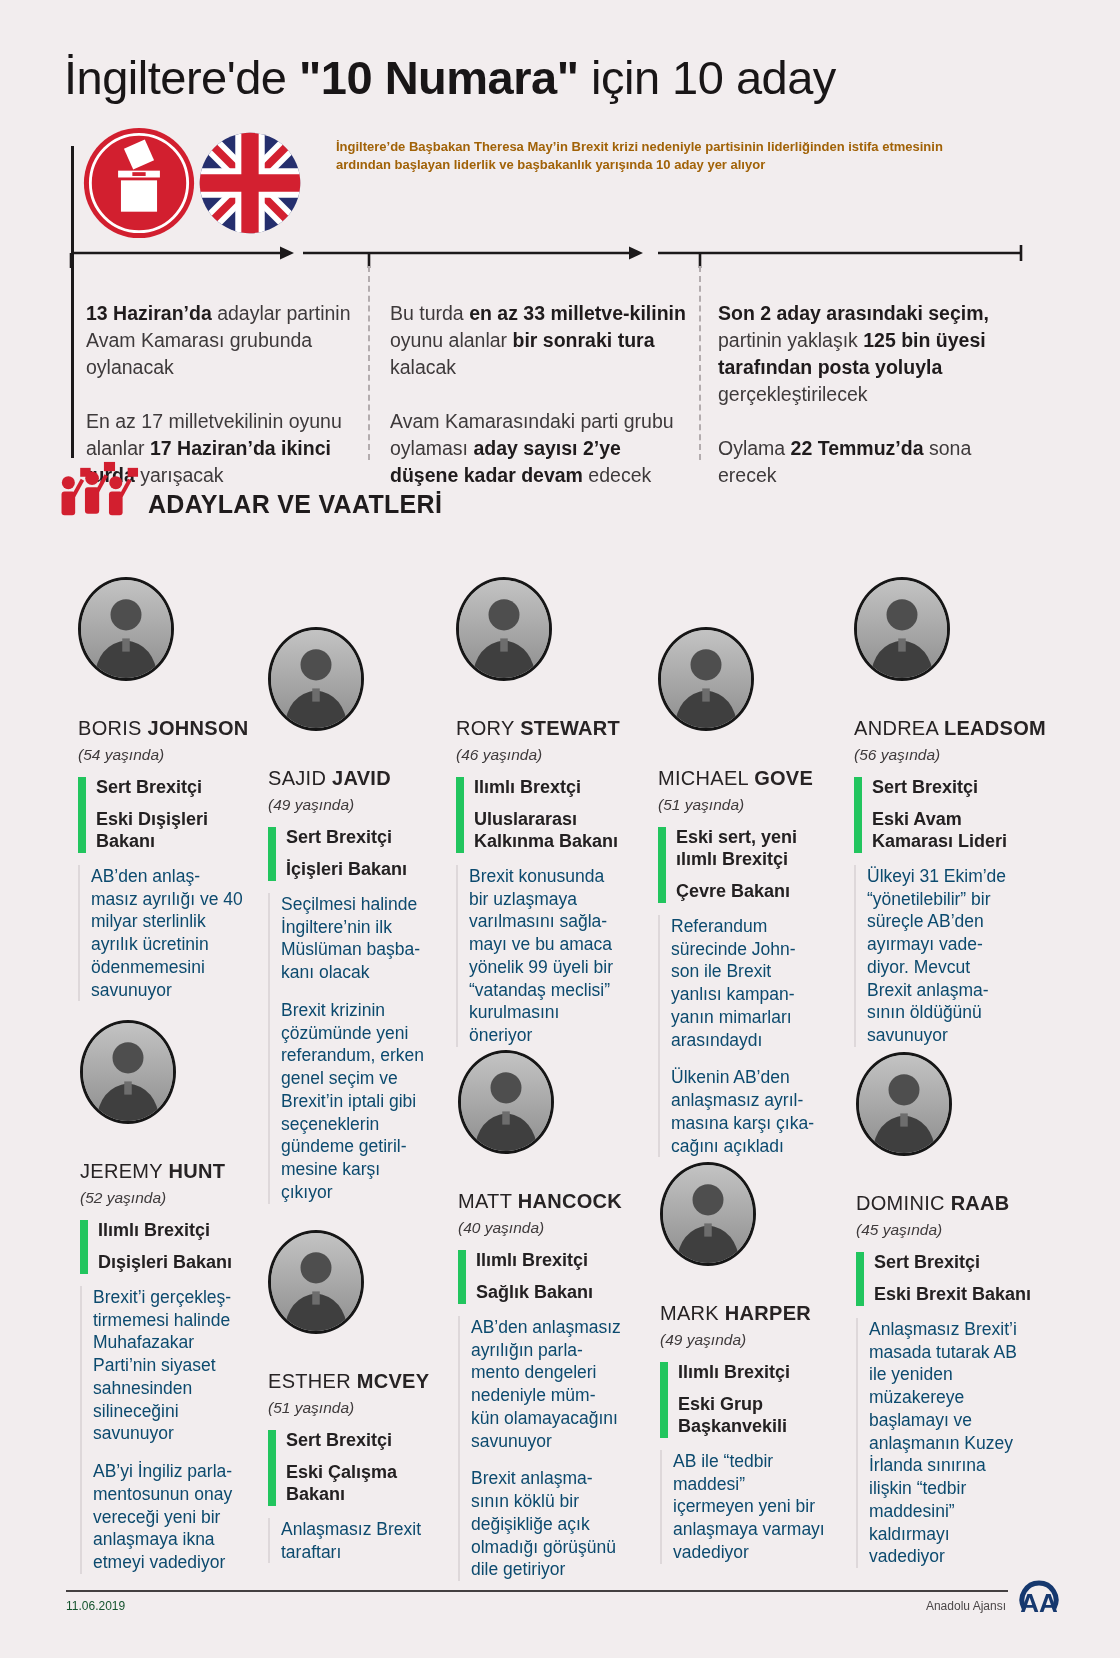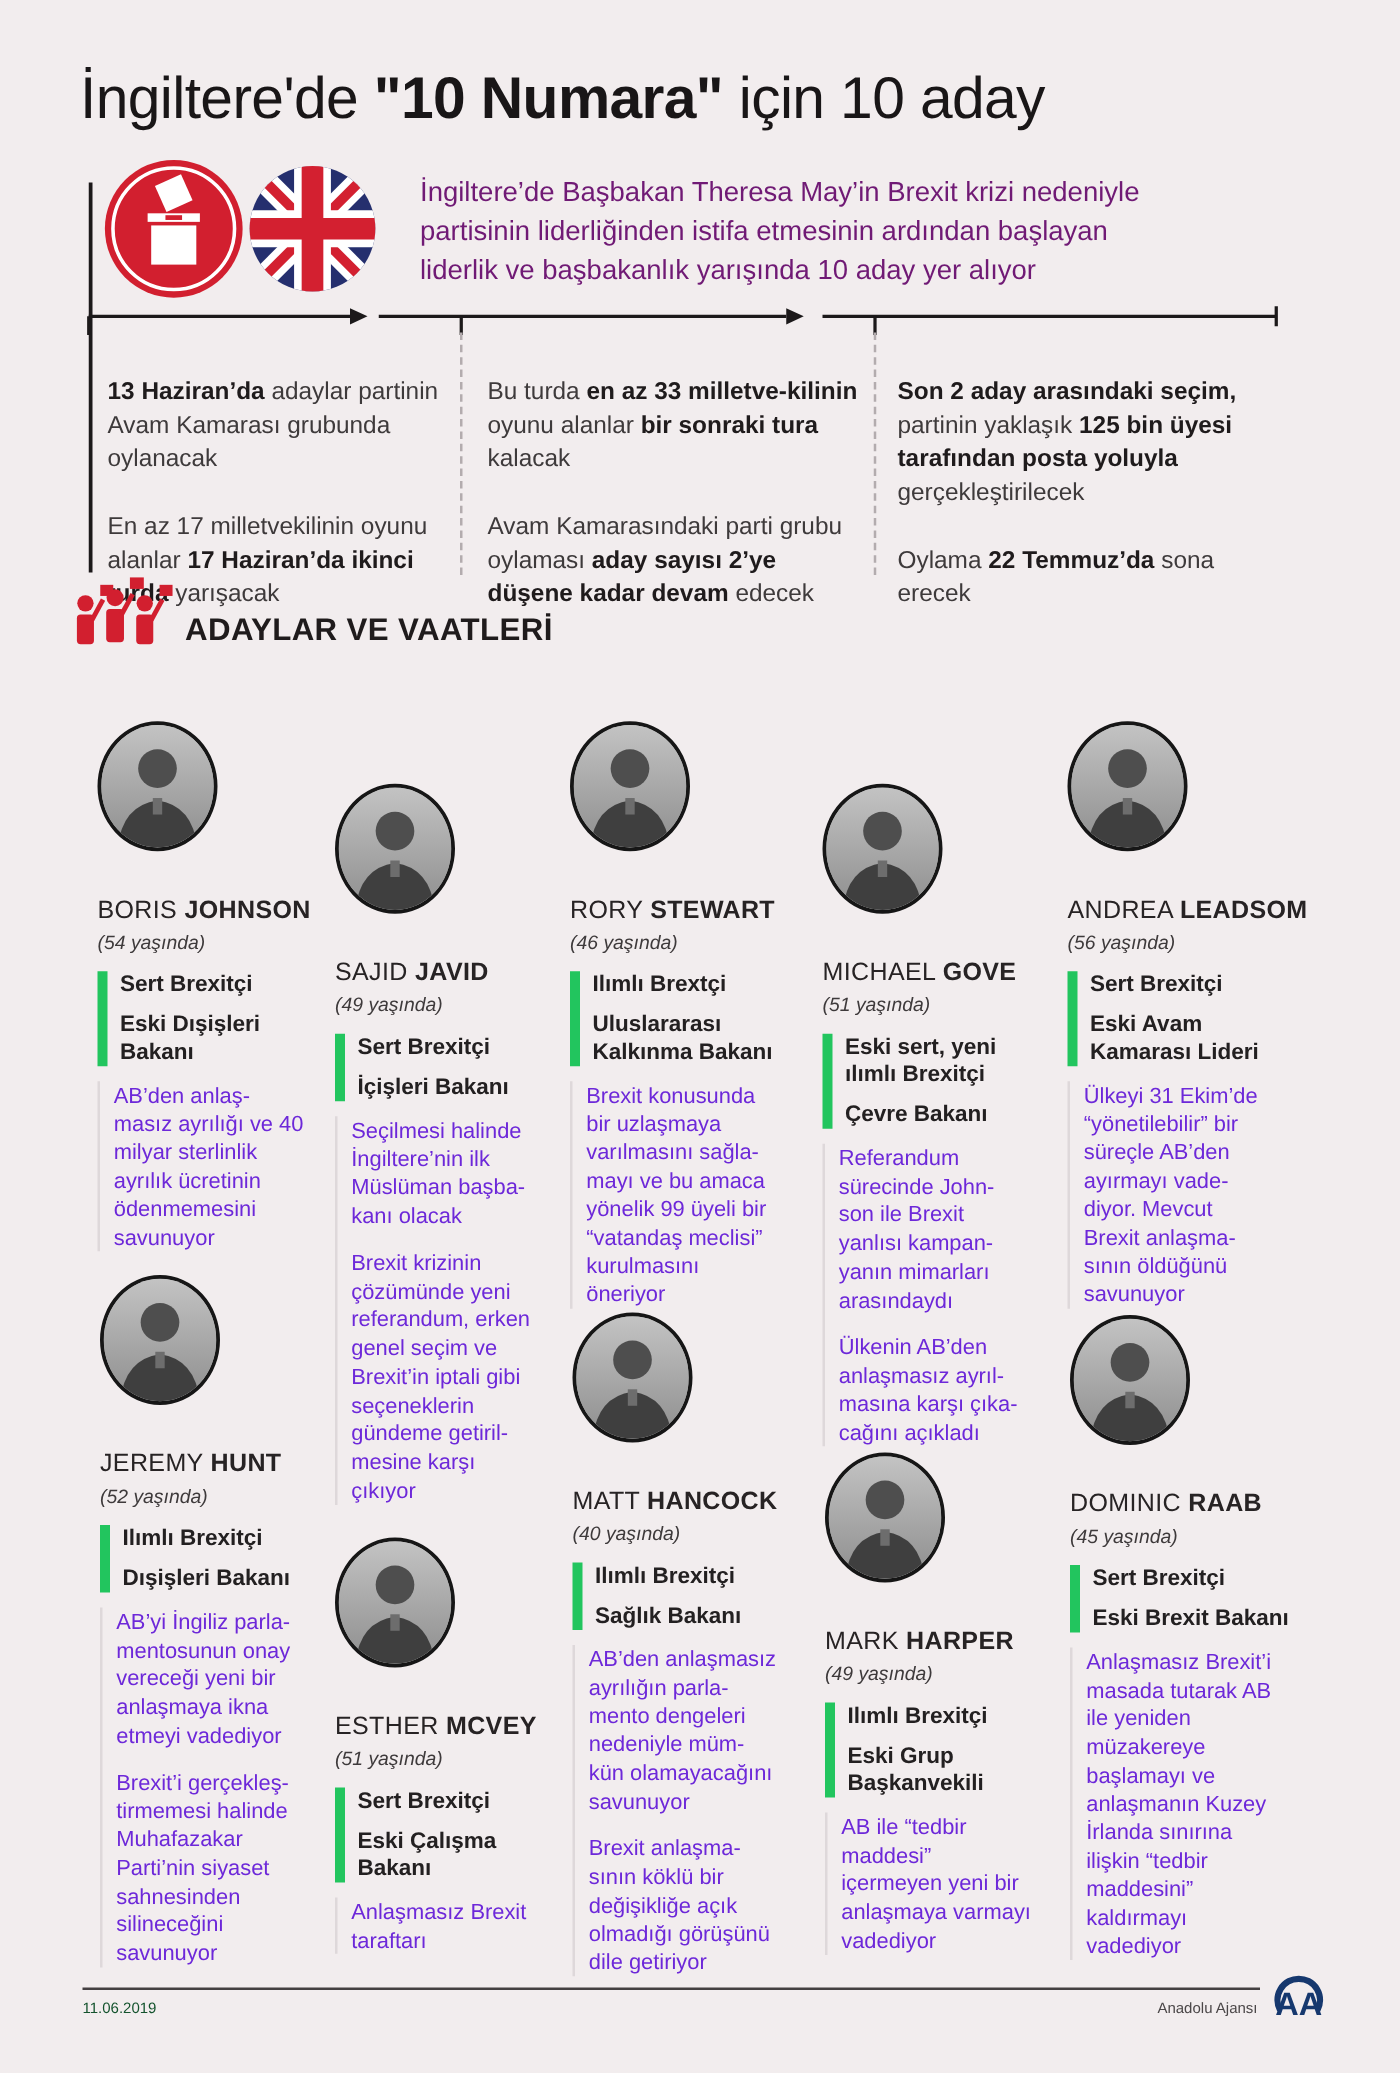--- a/index.html
+++ b/index.html
@@ -15,21 +15,21 @@
     font-size:47px; font-weight:400; letter-spacing:-0.5px; color:#191617;
     white-space:nowrap;
   }
   .title .hl{font-weight:700;}
   
   .left-rule{position:absolute; left:71px; top:146px; width:3px; height:312px; background:#1c191a;}
   .logo-ballot{position:absolute; left:82px; top:126px; width:114px; height:114px;}
   .logo-flag{position:absolute; left:198px; top:131px; width:104px; height:104px;}
   .intro{
     position:absolute; left:336px; top:138px; width:610px; margin:0;
-    font-size:22px; line-height:1.42; font-weight:400; color:#701a75;
+    font-size:13px; line-height:1.42; font-weight:700; color:#a16207;
   }
   
   .timeline{position:absolute; left:0; top:240px; width:1120px; height:28px;}
   .sep{position:absolute; top:266px; height:194px; width:0; border-left:2px dashed #b3acae;}
   .sep1{left:368px;} .sep2{left:699px;}
   .process-col{position:absolute; top:300px; font-size:19.5px; line-height:1.38; color:#3e3a3b;}
   .process-col p{margin:0 0 27px 0;}
   .process-col b{color:#1f1b1c;}
   
   .people-icon{position:absolute; left:56px; top:456px; width:84px; height:86px;}
@@ -44,21 +44,21 @@
     overflow:hidden; background:#b5b5b5;
   }
   .photo svg{display:block; width:100%; height:100%;}
   .name{margin-top:36px; font-size:20px; letter-spacing:0.3px; white-space:nowrap; color:#272324;}
   .name .last{font-weight:700;}
   .age{margin-top:6px; font-style:italic; font-size:15.5px; color:#3e3a3b;}
   .tags{margin-top:13px; border-left:8px solid #22c55e; padding-left:10px;}
   .tag{font-weight:700; font-size:18px; line-height:1.22; color:#232021; margin-bottom:10px;}
   .tag:last-child{margin-bottom:0;}
   .body{margin-top:12px; border-left:2px solid #ded8da; padding-left:11px; width:152px;}
-  .body p{margin:0 0 15px 0; font-size:17.5px; line-height:1.3; color:#6d28d9;}
+  .body p{margin:0 0 15px 0; font-size:17.5px; line-height:1.3; color:#0c4a6e;}
   .body p:last-child{margin-bottom:0;}
   
   .footer-line{position:absolute; left:66px; top:1590px; width:942px; height:2px; background:#444041;}
   .footer-date{position:absolute; left:66px; top:1599px; font-size:12px; color:#14532d;}
   .footer-agency{position:absolute; right:114px; top:1599px; font-size:12px; color:#4b4748;}
   .aa-logo{position:absolute; left:1016px; top:1574px; width:46px; height:46px;}
 </style>
 </head>
 <body>
 
@@ -296,22 +296,22 @@
             <rect x="44" y="62" width="8" height="14" fill="#6d6d6d"></rect>
           </svg>
         </div>
         <div class="name"><span>JEREMY </span><span class="last">HUNT</span></div>
         <div class="age">(52 yaşında)</div>
         <div class="tags">
           <div class="tag">Ilımlı Brexitçi</div>
           <div class="tag">Dışişleri Bakanı</div>
         </div>
         <div class="body">
+          <p>Brexit’i gerçekleş-tirmemesi halinde Muhafazakar Parti’nin siyaset sahnesinden silineceğini savunuyor</p>
           <p>AB’yi İngiliz parla-mentosunun onay vereceği yeni bir anlaşmaya ikna etmeyi vadediyor</p>
-          <p>Brexit’i gerçekleş-tirmemesi halinde Muhafazakar Parti’nin siyaset sahnesinden silineceğini savunuyor</p>
         </div>
       </div>
       <div class="card" style="left: 268px; top: 1230px;">
         <div class="photo">
           <svg viewBox="0 0 96 104" preserveAspectRatio="none">
             <defs>
               <linearGradient id="pg" x1="0" y1="0" x2="0" y2="1">
                 <stop offset="0" stop-color="#c3c3c3"></stop>
                 <stop offset="1" stop-color="#8e8e8e"></stop>
               </linearGradient>

